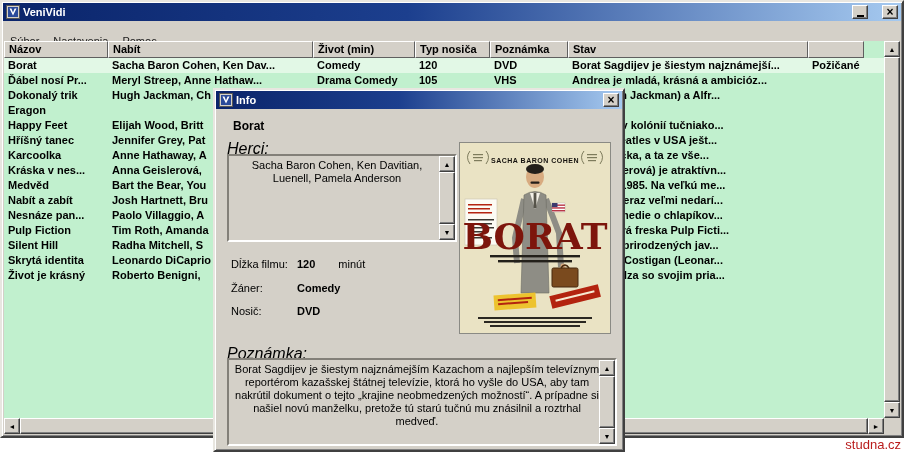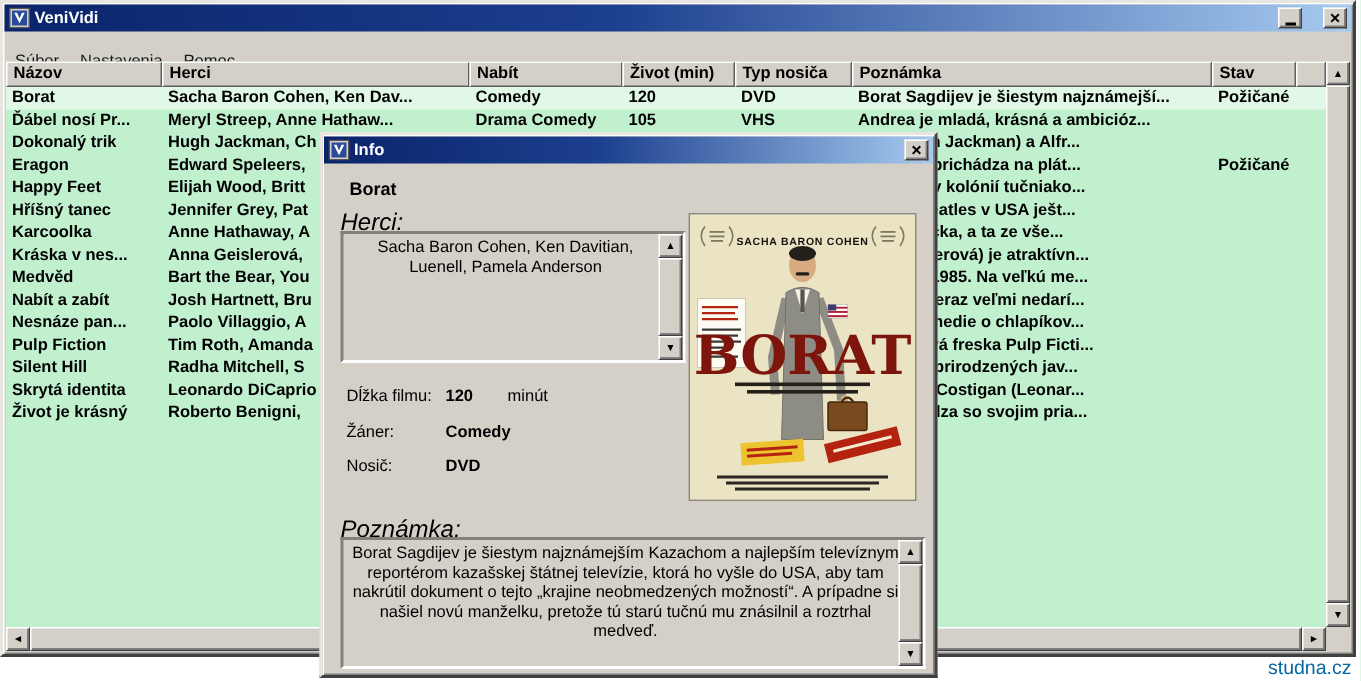--- a/index.html
+++ b/index.html
@@ -83,21 +83,21 @@
   .box-text { position:absolute; left:5px; top:3px; right:15px; font-size:11px; line-height:13px;text-align:center; }
   .box-vscroll { position:absolute; right:0; top:0; bottom:0; width:16px; background:#ebe9e3; display:flex; flex-direction:column; }
   .info-line { position:absolute; left:16px; font-size:11px; white-space:nowrap; }
   .info-label { display:inline-block; width:66px; }
   .info-value { font-weight:bold; }
   .info-unit { margin-left:23px; }
   .poster { position:absolute; left:244px; top:52px; width:152px; height:192px; border:1px solid #8a8a84; background:#eae3c4; }
   .poznamka-label { left:12px; top:255px; }
   .poznamka-box { position:absolute; left:12px; top:268px; width:390px; height:88px; }
   
-  .watermark { position:absolute; right:6px; bottom:2px; font-size:13px; color:#0369a1; }
+  .watermark { position:absolute; right:6px; bottom:2px; font-size:13px; color:#b91c1c; }
 </style>
 </head>
 <body>
 
 <div class="window frame">
 
   <div class="titlebar">
     <svg class="app-icon" viewBox="0 0 14 14">
       <rect x="0.5" y="0.5" width="13" height="13" fill="#d4d0c8" stroke="#555"></rect>
       <rect x="2" y="2" width="10" height="10" fill="#2a4a9a"></rect>
@@ -119,21 +119,20 @@
   <span class="menu-item">Súbor</span>
       <span class="menu-item">Nastavenia</span>
       <span class="menu-item">Pomoc</span>
     </div>
 
   <div class="client">
     <div class="list-area">
       <div class="hdr">
 
       <span class="hcell">Názov</span>
-          <span class="hcell">Herci</span>
           <span class="hcell">Nabít</span>
           <span class="hcell">Život (min)</span>
           <span class="hcell">Typ nosiča</span>
           <span class="hcell">Poznámka</span>
           <span class="hcell">Stav</span>
         </div>
       <div class="rows">
 
           <div class="trow">
             <span class="c">Borat</span>
@@ -160,21 +159,20 @@
             <span class="c">Hugh Jackman, Ch</span>
             <span class="c"></span>
             <span class="c"></span>
             <span class="c"></span>
             <span class="c">gier (Hugh Jackman) a Alfr...</span>
             <span class="c"></span>
           </div>
 
           <div class="trow">
             <span class="c">Eragon</span>
-            <span class="c">Edward Speleers,</span>
             <span class="c"></span>
             <span class="c"></span>
             <span class="c"></span>
             <span class="c">prsteňov prichádza na plát...</span>
             <span class="c">Požičané</span>
           </div>
 
           <div class="trow">
             <span class="c">Happy Feet</span>
             <span class="c">Elijah Wood, Britt</span>

